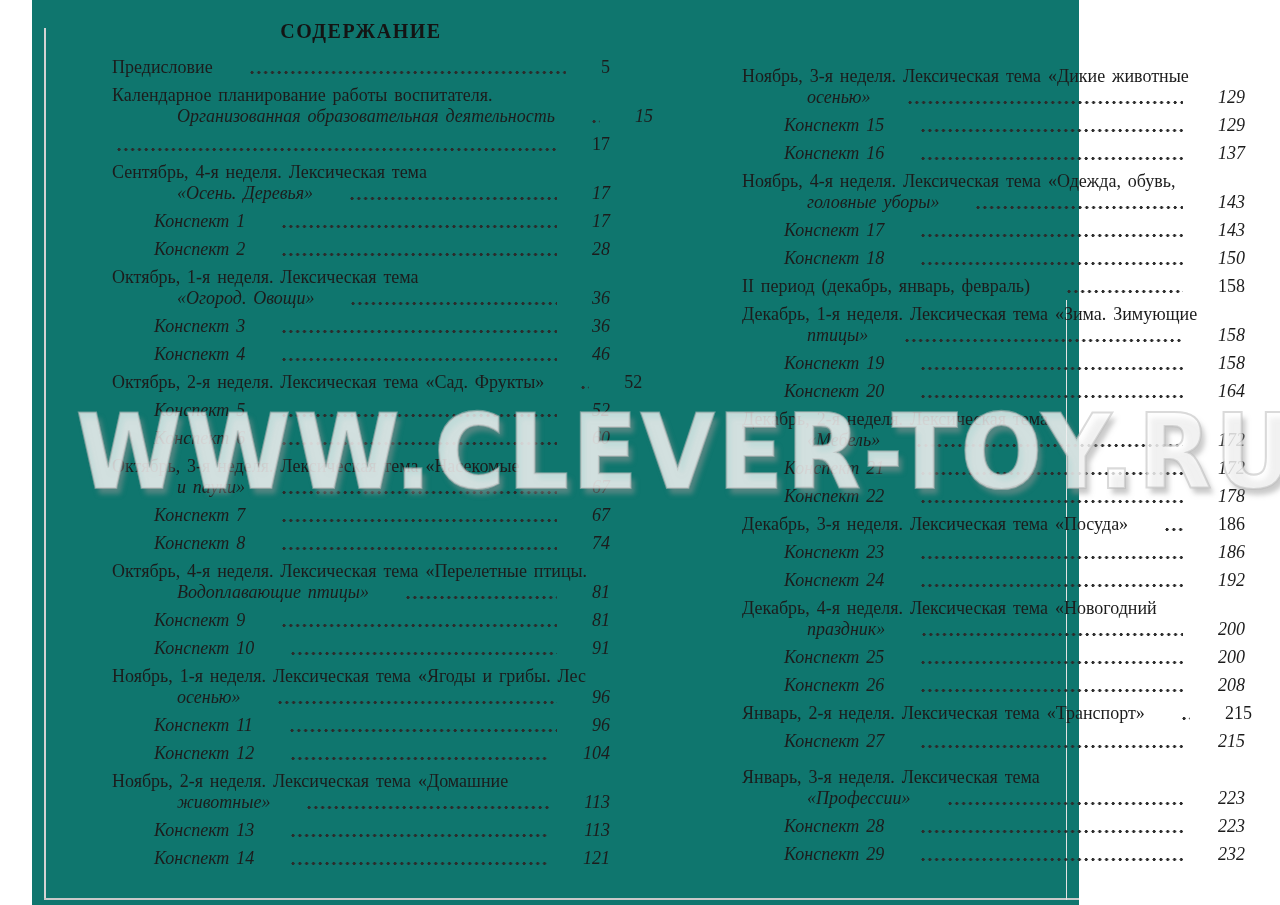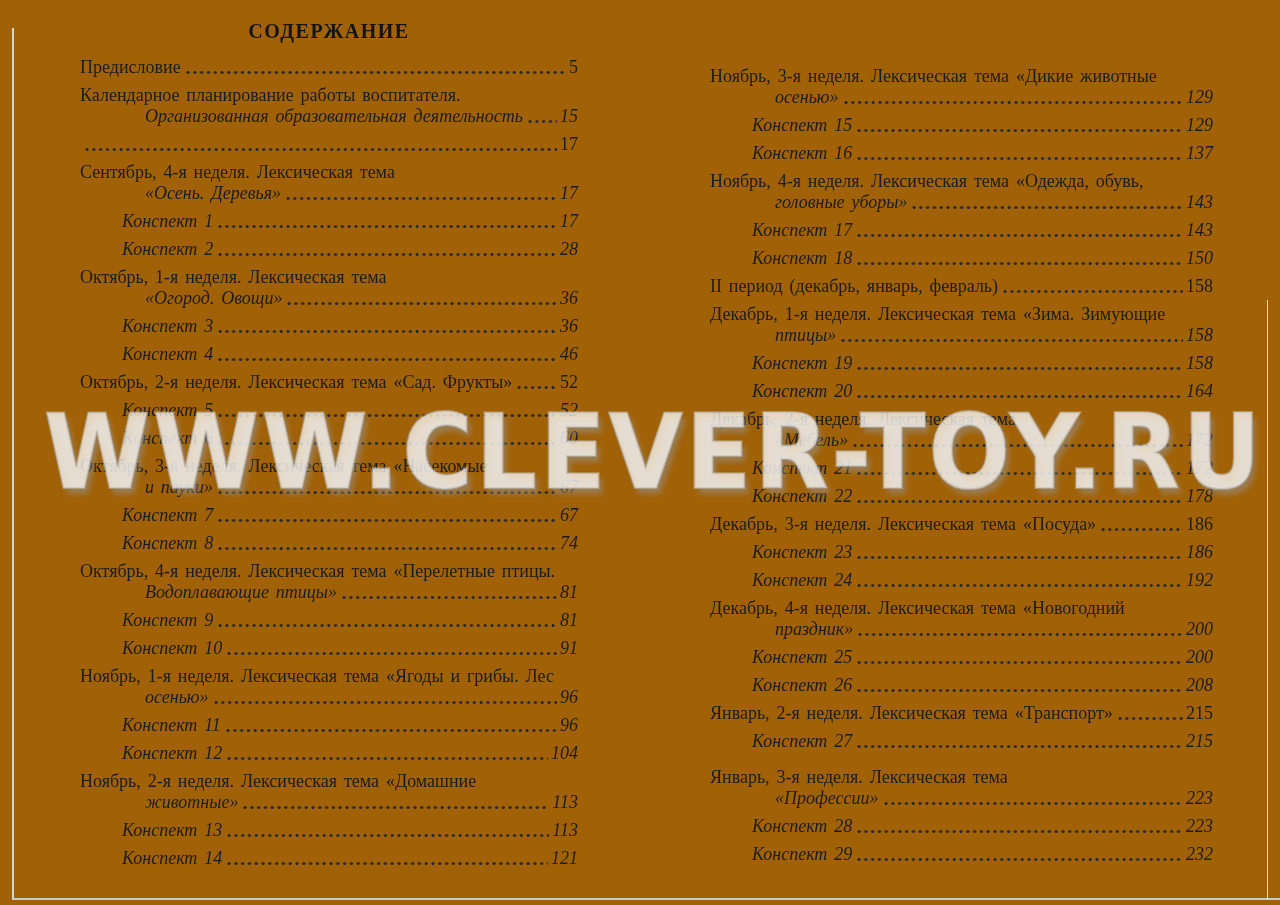--- a/index.html
+++ b/index.html
@@ -5,22 +5,23 @@
   html, body { margin: 0; padding: 0; }
   body {
     width: 1280px; height: 905px;
     background: #ffffff;
     font-family: "Liberation Serif", "DejaVu Serif", serif;
     color: #1c1c1c;
     overflow: hidden;
   }
   .page {
     position: relative;
-    width: 1280px; height: 905px;
-    background: #a16207;
+    width: 1047px; height: 905px;
+    background: #0f766e;
+    margin-left: 32px;
   }
   .edge-left {
     position: absolute; left: 12px; top: 28px; bottom: 5px;
     width: 2px; background: #d4d4d4;
   }
   .edge-bottom {
     position: absolute; left: 12px; right: 0; bottom: 5px;
     height: 2px; background: #c9c9c9;
   }
   .edge-right {
@@ -35,21 +36,21 @@
   }
   .col {
     position: absolute;
     font-size: 18px; line-height: 21px;
     word-spacing: 0.13em;
   }
   .col-left  { left: 80px;  top: 57px; width: 498px; }
   .col-right { left: 710px; top: 66px; width: 503px; }
   .entry { margin-bottom: 7px; }
   .tline { white-space: nowrap; }
-  .trow { display: flex; align-items: flex-start; }
+  .trow { display: flex; align-items: flex-start; gap: 32px; }
   .trow .ttext { white-space: nowrap; }
   .entry.lvl1 .trow { padding-left: 42px; font-style: italic; }
   .trow.cont { padding-left: 65px; font-style: italic; }
   .leader {
     flex: 1 1 auto;
     align-self: stretch;
     min-width: 8px;
     background-image: radial-gradient(circle at 2px 1.5px, #2b2b2b 1.35px, rgba(0,0,0,0) 1.8px);
     background-size: 6.8px 3px;
     background-repeat: repeat-x;

